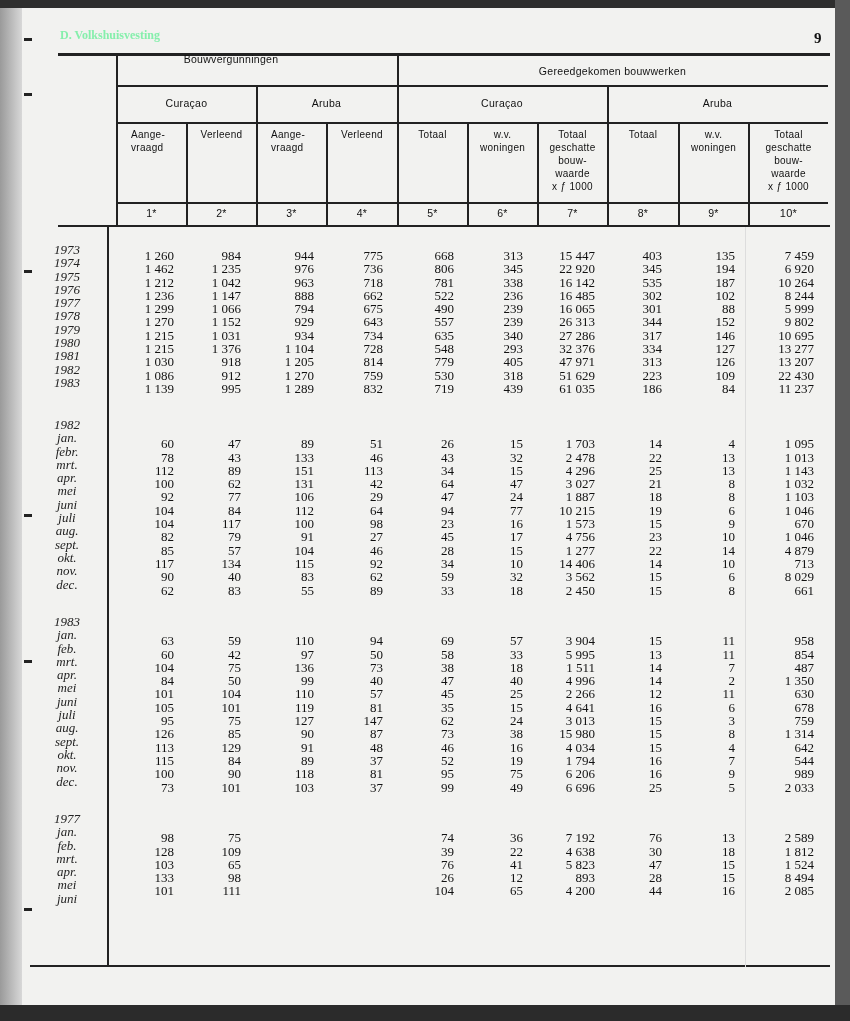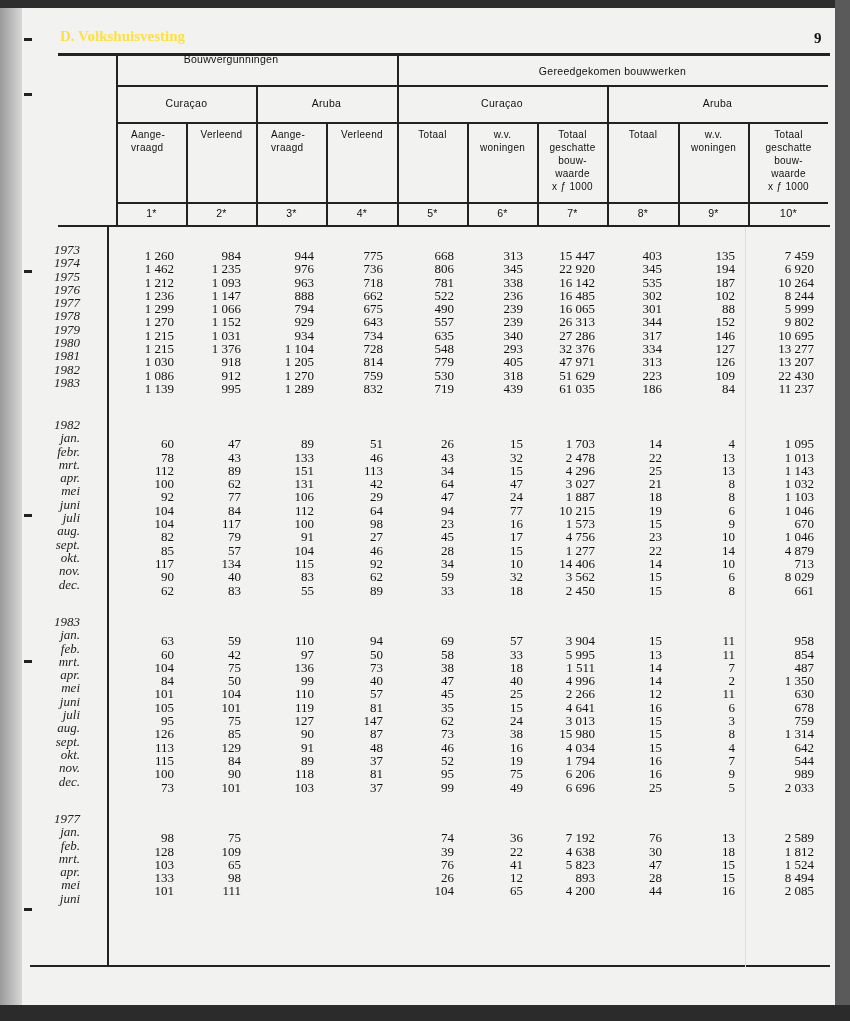--- a/index.html
+++ b/index.html
@@ -3,27 +3,27 @@
 <meta charset="utf-8">
 <style>
   html, body { margin:0; padding:0; }
   body { width:850px; height:1021px; background:#3a3a3a; position:relative; overflow:hidden; font-family:"Liberation Serif", serif; }
   .top-edge { position:absolute; left:0; top:0; width:850px; height:8px; background:#2e2e2e; }
   .bottom-edge { position:absolute; left:0; top:1005px; width:850px; height:16px; background:#2b2b2b; }
   .right-edge { position:absolute; left:835px; top:0; width:15px; height:1021px; background:#5a5a5a; }
   .left-binding { position:absolute; left:0; top:8px; width:22px; height:997px; background:linear-gradient(90deg,#9a9a9a,#d8d8d8); }
   .page { position:absolute; left:22px; top:8px; width:813px; height:997px; background:#f2f2f0; }
   .binding-mark { position:absolute; left:2px; width:8px; height:3px; background:#222; }
-  .title { position:absolute; left:60px; top:28px; font-size:15px; font-weight:bold; color:#fde047; }
+  .title { position:absolute; left:60px; top:28px; font-size:12px; font-weight:bold; color:#86efac; }
   .pagenum { position:absolute; left:814px; top:30px; font-size:15px; font-weight:bold; color:#111; }
   .rule { position:absolute; background:#222; }
   .vline { position:absolute; background:#222; width:1.5px; }
   .hdr { position:absolute; font-family:"Liberation Sans", sans-serif; font-size:10.5px; color:#111; text-align:center; line-height:14px; letter-spacing:0.3px; }
   .col { position:absolute; font-size:13px; line-height:13.3px; color:#111; text-align:right; white-space:pre; }
-  .lbl { position:absolute; left:54px; font-size:13px; line-height:13.3px; font-style:italic; color:#222; text-align:right; }
+  .lbl { position:absolute; left:54px; font-size:13px; line-height:13.3px; font-style:italic; color:#222; text-align:center; }
   .row { display:block; height:13.3px; }
   .ghost-rule { position:absolute; background:#ddd; }
 </style>
 </head>
 <body>
 
 <div class="top-edge"></div>
 <div class="left-binding"></div>
 <div class="right-edge"></div>
 <div class="bottom-edge"></div>
@@ -110,21 +110,21 @@
       <span class="row">1976</span>
       <span class="row">1977</span>
       <span class="row">1978</span>
       <span class="row">1979</span>
       <span class="row">1980</span>
       <span class="row">1981</span>
       <span class="row">1982</span>
       <span class="row">1983</span>
     </div>
     <div class="col" style="left: 104px; width: 70px; top: 249px;"><span class="row">1 260</span><span class="row">1 462</span><span class="row">1 212</span><span class="row">1 236</span><span class="row">1 299</span><span class="row">1 270</span><span class="row">1 215</span><span class="row">1 215</span><span class="row">1 030</span><span class="row">1 086</span><span class="row">1 139</span></div>
-    <div class="col" style="left: 171px; width: 70px; top: 249px;"><span class="row">984</span><span class="row">1 235</span><span class="row">1 093</span><span class="row">1 147</span><span class="row">1 066</span><span class="row">1 152</span><span class="row">1 031</span><span class="row">1 376</span><span class="row">918</span><span class="row">912</span><span class="row">995</span></div>
+    <div class="col" style="left: 171px; width: 70px; top: 249px;"><span class="row">984</span><span class="row">1 235</span><span class="row">1 042</span><span class="row">1 147</span><span class="row">1 066</span><span class="row">1 152</span><span class="row">1 031</span><span class="row">1 376</span><span class="row">918</span><span class="row">912</span><span class="row">995</span></div>
     <div class="col" style="left: 244px; width: 70px; top: 249px;"><span class="row">944</span><span class="row">976</span><span class="row">963</span><span class="row">888</span><span class="row">794</span><span class="row">929</span><span class="row">934</span><span class="row">1 104</span><span class="row">1 205</span><span class="row">1 270</span><span class="row">1 289</span></div>
     <div class="col" style="left: 313px; width: 70px; top: 249px;"><span class="row">775</span><span class="row">736</span><span class="row">718</span><span class="row">662</span><span class="row">675</span><span class="row">643</span><span class="row">734</span><span class="row">728</span><span class="row">814</span><span class="row">759</span><span class="row">832</span></div>
     <div class="col" style="left: 384px; width: 70px; top: 249px;"><span class="row">668</span><span class="row">806</span><span class="row">781</span><span class="row">522</span><span class="row">490</span><span class="row">557</span><span class="row">635</span><span class="row">548</span><span class="row">779</span><span class="row">530</span><span class="row">719</span></div>
     <div class="col" style="left: 453px; width: 70px; top: 249px;"><span class="row">313</span><span class="row">345</span><span class="row">338</span><span class="row">236</span><span class="row">239</span><span class="row">239</span><span class="row">340</span><span class="row">293</span><span class="row">405</span><span class="row">318</span><span class="row">439</span></div>
     <div class="col" style="left: 525px; width: 70px; top: 249px;"><span class="row">15 447</span><span class="row">22 920</span><span class="row">16 142</span><span class="row">16 485</span><span class="row">16 065</span><span class="row">26 313</span><span class="row">27 286</span><span class="row">32 376</span><span class="row">47 971</span><span class="row">51 629</span><span class="row">61 035</span></div>
     <div class="col" style="left: 592px; width: 70px; top: 249px; text-align: right;"><span class="row">403</span><span class="row">345</span><span class="row">535</span><span class="row">302</span><span class="row">301</span><span class="row">344</span><span class="row">317</span><span class="row">334</span><span class="row">313</span><span class="row">223</span><span class="row">186</span></div>
     <div class="col" style="left: 665px; width: 70px; top: 249px;"><span class="row">135</span><span class="row">194</span><span class="row">187</span><span class="row">102</span><span class="row">88</span><span class="row">152</span><span class="row">146</span><span class="row">127</span><span class="row">126</span><span class="row">109</span><span class="row">84</span></div>
     <div class="col" style="left: 744px; width: 70px; top: 249px;"><span class="row">7 459</span><span class="row">6 920</span><span class="row">10 264</span><span class="row">8 244</span><span class="row">5 999</span><span class="row">9 802</span><span class="row">10 695</span><span class="row">13 277</span><span class="row">13 207</span><span class="row">22 430</span><span class="row">11 237</span></div>
     <div class="lbl" style="top: 418px;">
       <span class="row">1982</span>

